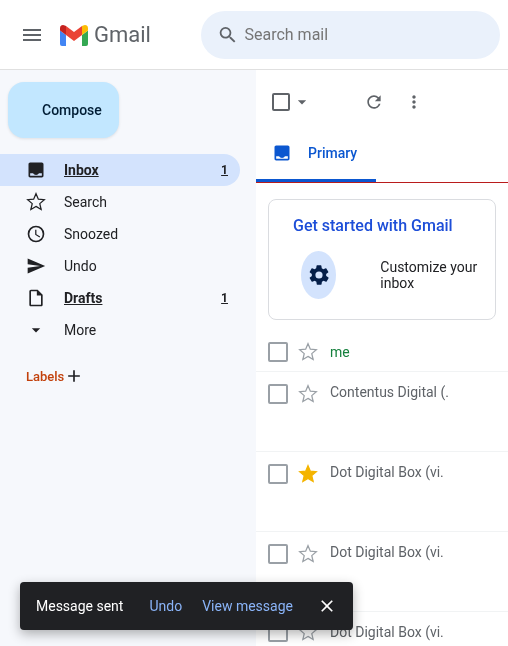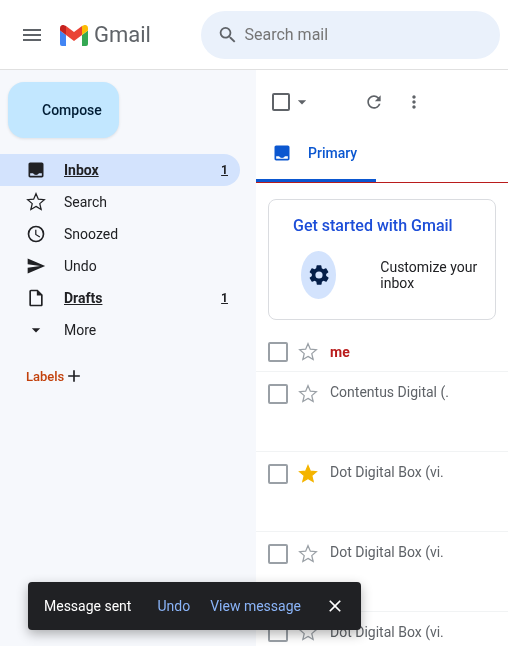--- a/index.html
+++ b/index.html
@@ -41,24 +41,24 @@
   .promo-title { font-size: 16px; font-weight: 500; color: #1d4ed8; margin-bottom: 16px; }
   .promo-row { display: flex; align-items: center; gap: 24px; }
   .promo-icon { width: 48px; height: 48px; border-radius: 50%; background: #d3e3fd; display: flex; align-items: center; justify-content: center; margin-left: 8px; }
   .promo-text { margin-left: 20px; font-size: 14px; color: #202124; max-width: 110px; }
 
   .mail-list { flex: 1; }
   .mail-row { height: 40px; display: flex; align-items: center; padding: 0 12px; border-bottom: 1px solid #f1f3f4; cursor: pointer; }
   .mail-row.tall { height: 80px; align-items:flex-start; padding-top:12px; }
   .mail-row .chk { width: 20px; height:20px; border: 2px solid #9aa0a6; border-radius: 2px; margin-right: 10px; }
   .mail-row .star { width: 20px; margin-right: 12px; display:flex; align-items:center; justify-content:center; }
-  .mail-row .sender { font-size: 14px; color: #b91c1c; font-weight:700; }
+  .mail-row .sender { font-size: 14px; color: #15803d; font-weight:400; }
   .mail-row.read .sender { font-weight: 400; color: #5f6368; }
 
-  .toast { position: absolute; left: 28px; bottom: 16px; background: #202124; color: #fff; border-radius: 4px; height: 48px; display: flex; align-items: center; padding: 0 8px 0 16px; font-size: 14px; box-shadow: 0 4px 12px rgba(0,0,0,0.3); }
+  .toast { position: absolute; left: 20px; bottom: 16px; background: #202124; color: #fff; border-radius: 4px; height: 48px; display: flex; align-items: center; padding: 0 8px 0 16px; font-size: 14px; box-shadow: 0 4px 12px rgba(0,0,0,0.3); }
   .toast .msg { margin-right: 16px; }
   .toast .action { color: #8ab4f8; margin: 14px 10px; cursor: pointer; font-weight:400; }
   .toast .close { width: 36px; height: 36px; display:flex; align-items:center; justify-content:center; cursor:pointer; border-radius:50%; margin-left: 6px; }
 
   svg { display: block; }
 </style>
 </head>
 <body>
 
 <div class="header">

